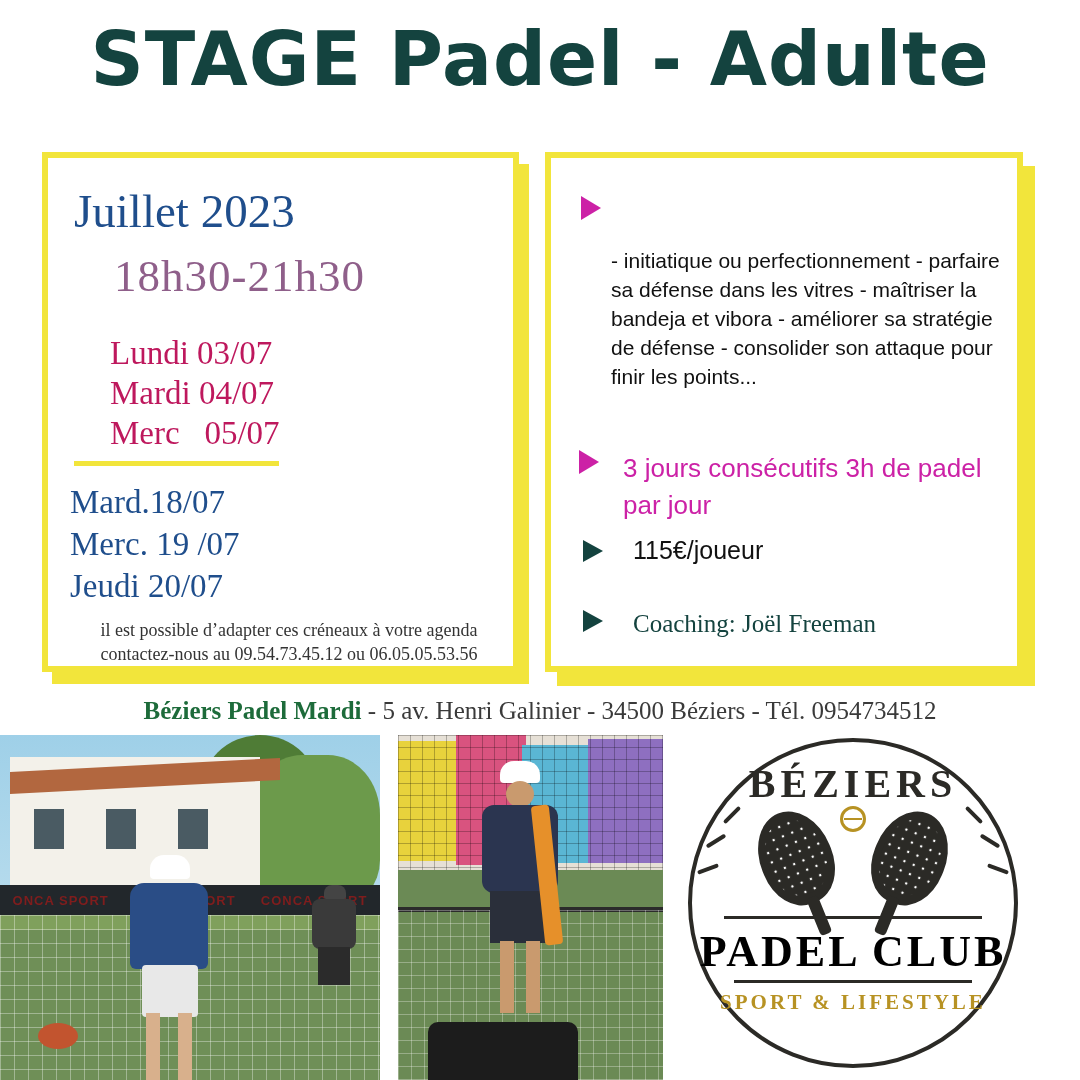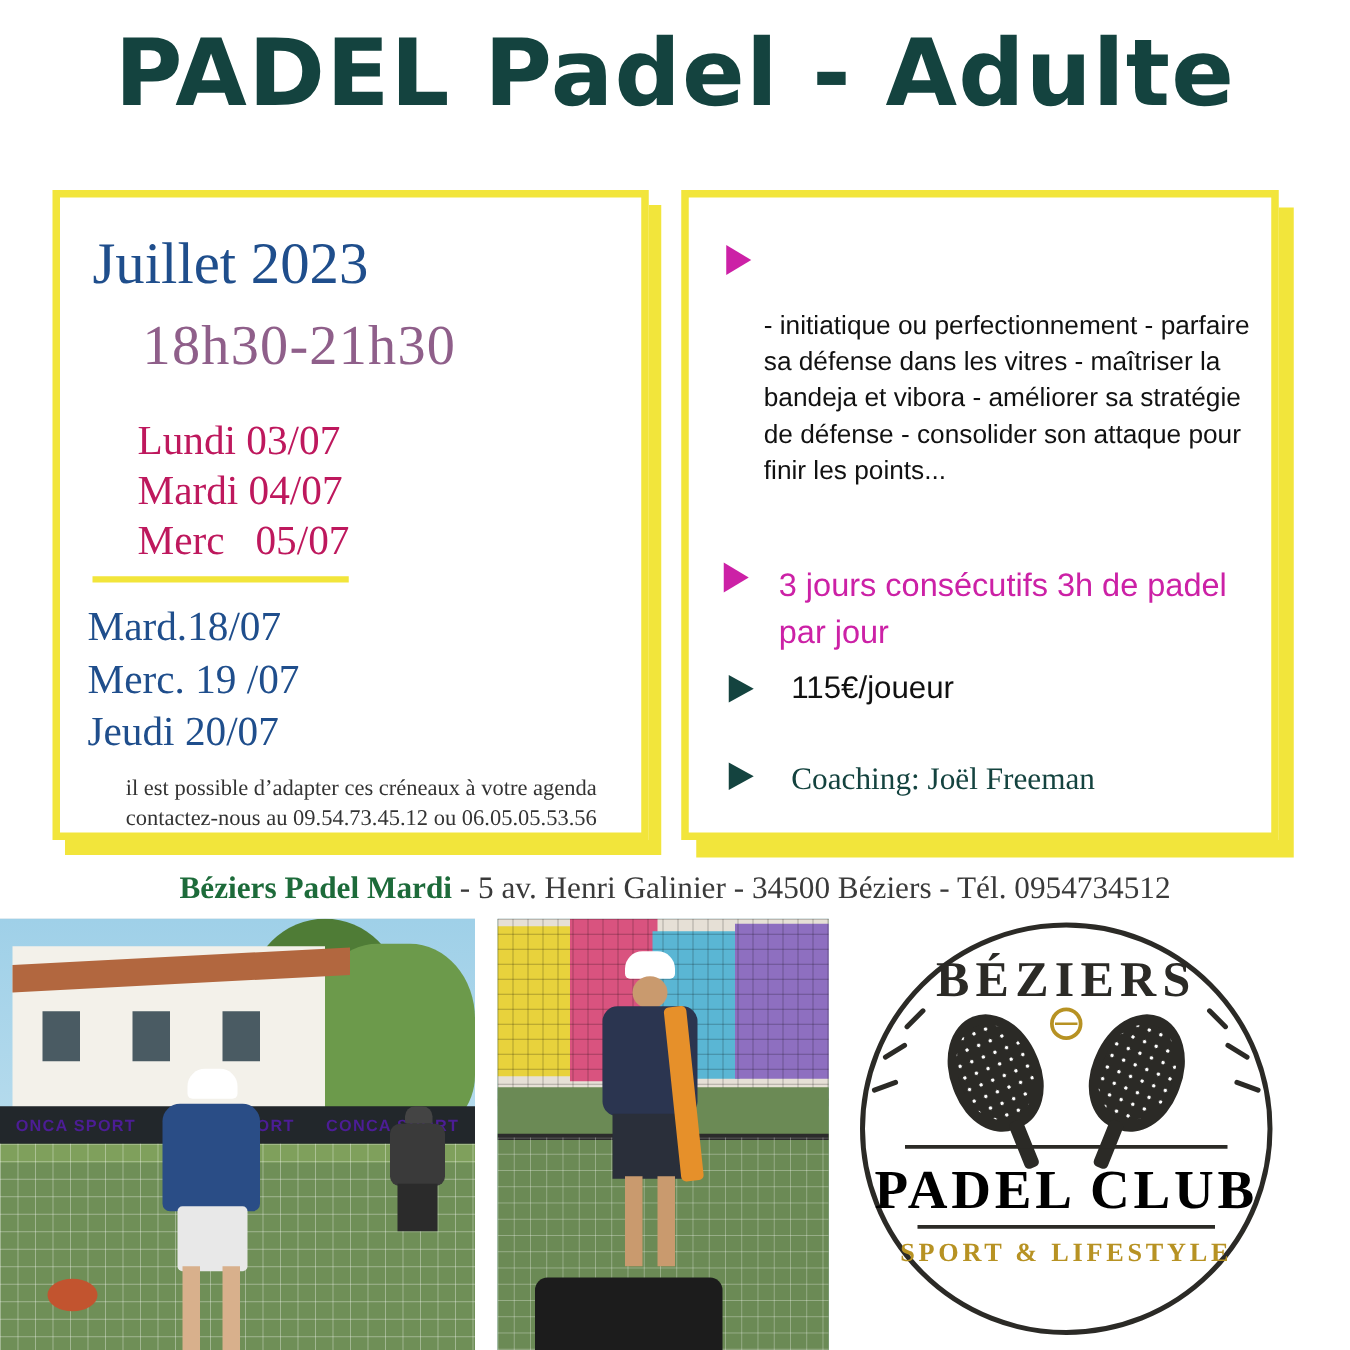--- a/index.html
+++ b/index.html
@@ -157,21 +157,21 @@
   
   .p1-sky { position:absolute; inset:0; background: linear-gradient(#9fd0e8, #cfe7f2); }
   .p1-house { position:absolute; left:10px; top:22px; width:250px; height:135px; background:#f3f1ea; }
   .p1-roof { position:absolute; left:0px; top:8px; width:270px; height:22px; background:#b2673f; transform: skewY(-3deg);}
   .p1-win { position:absolute; background:#4a5b63; }
   .p1-tree { position:absolute; right:0; top:20px; width:130px; height:150px; background:#6c9a4b; border-radius:40% 40% 30% 30%; }
   .p1-tree2 { position:absolute; right:60px; top:0px; width:120px; height:120px; background:#4f7c36; border-radius:50%; }
   .p1-ground { position:absolute; left:0; bottom:0; width:100%; height:180px; background:#7fa05c; }
   .p1-court { position:absolute; left:0; bottom:0; width:100%; height:150px; background:#6f8f57; }
   .p1-band { position:absolute; left:0; top:150px; width:100%; height:30px; background:#22272b; }
-  .p1-bandtxt { position:absolute; left:0; top:152px; width:100%; height:26px; color:#4c1d95; font-size:13px; letter-spacing:1px; display:flex; justify-content:space-around; align-items:center; font-weight:bold; }
+  .p1-bandtxt { position:absolute; left:0; top:152px; width:100%; height:26px; color:#7f1d1d; font-size:13px; letter-spacing:1px; display:flex; justify-content:space-around; align-items:center; font-weight:bold; }
   .p1-net { position:absolute; left:0; top:180px; width:100%; height:165px;
     background-image: linear-gradient(to right, rgba(255,255,255,.35) 1px, transparent 1px),
                       linear-gradient(to bottom, rgba(255,255,255,.35) 1px, transparent 1px);
     background-size: 14px 14px; }
   .p1-player { position:absolute; left:120px; top:118px; width:96px; height:170px; }
   .p1-shirt { position:absolute; left:10px; top:30px; width:78px; height:86px; background:#2a4d86; border-radius:14px 14px 6px 6px; }
   .p1-shorts { position:absolute; left:22px; top:112px; width:56px; height:52px; background:#e8e8e8; border-radius:4px; }
   .p1-cap { position:absolute; left:30px; top:2px; width:40px; height:24px; background:#fff; border-radius:14px 14px 4px 4px; }
   .p1-legs { position:absolute; left:26px; top:160px; width:14px; height:80px; background:#d8b08c; }
   .p1-legs2 { position:absolute; left:58px; top:160px; width:14px; height:80px; background:#d8b08c; }
@@ -273,21 +273,21 @@
   .logo-ball:after {
     content: ""; position: absolute; left: 1px; top: 9px; width: 18px; height: 2px; background: #b79223;
   }
   .dash { position: absolute; background: #2b2a26; width: 4px; height: 22px; border-radius: 2px; }
 </style>
 </head>
 <body>
 
 <div class="poster">
 
-  <div class="title">PADEL Padel - Adulte</div>
+  <div class="title">STAGE Padel - Adulte</div>
 
   <div class="card-left">
     <div class="shadow"></div>
     <div class="inner">
       <div class="month">Juillet 2023</div>
       <div class="hours">18h30-21h30</div>
       <div class="dates-a">Lundi 03/07
 Mardi 04/07
 Merc   05/07</div>
       <div class="sep-line"></div>

